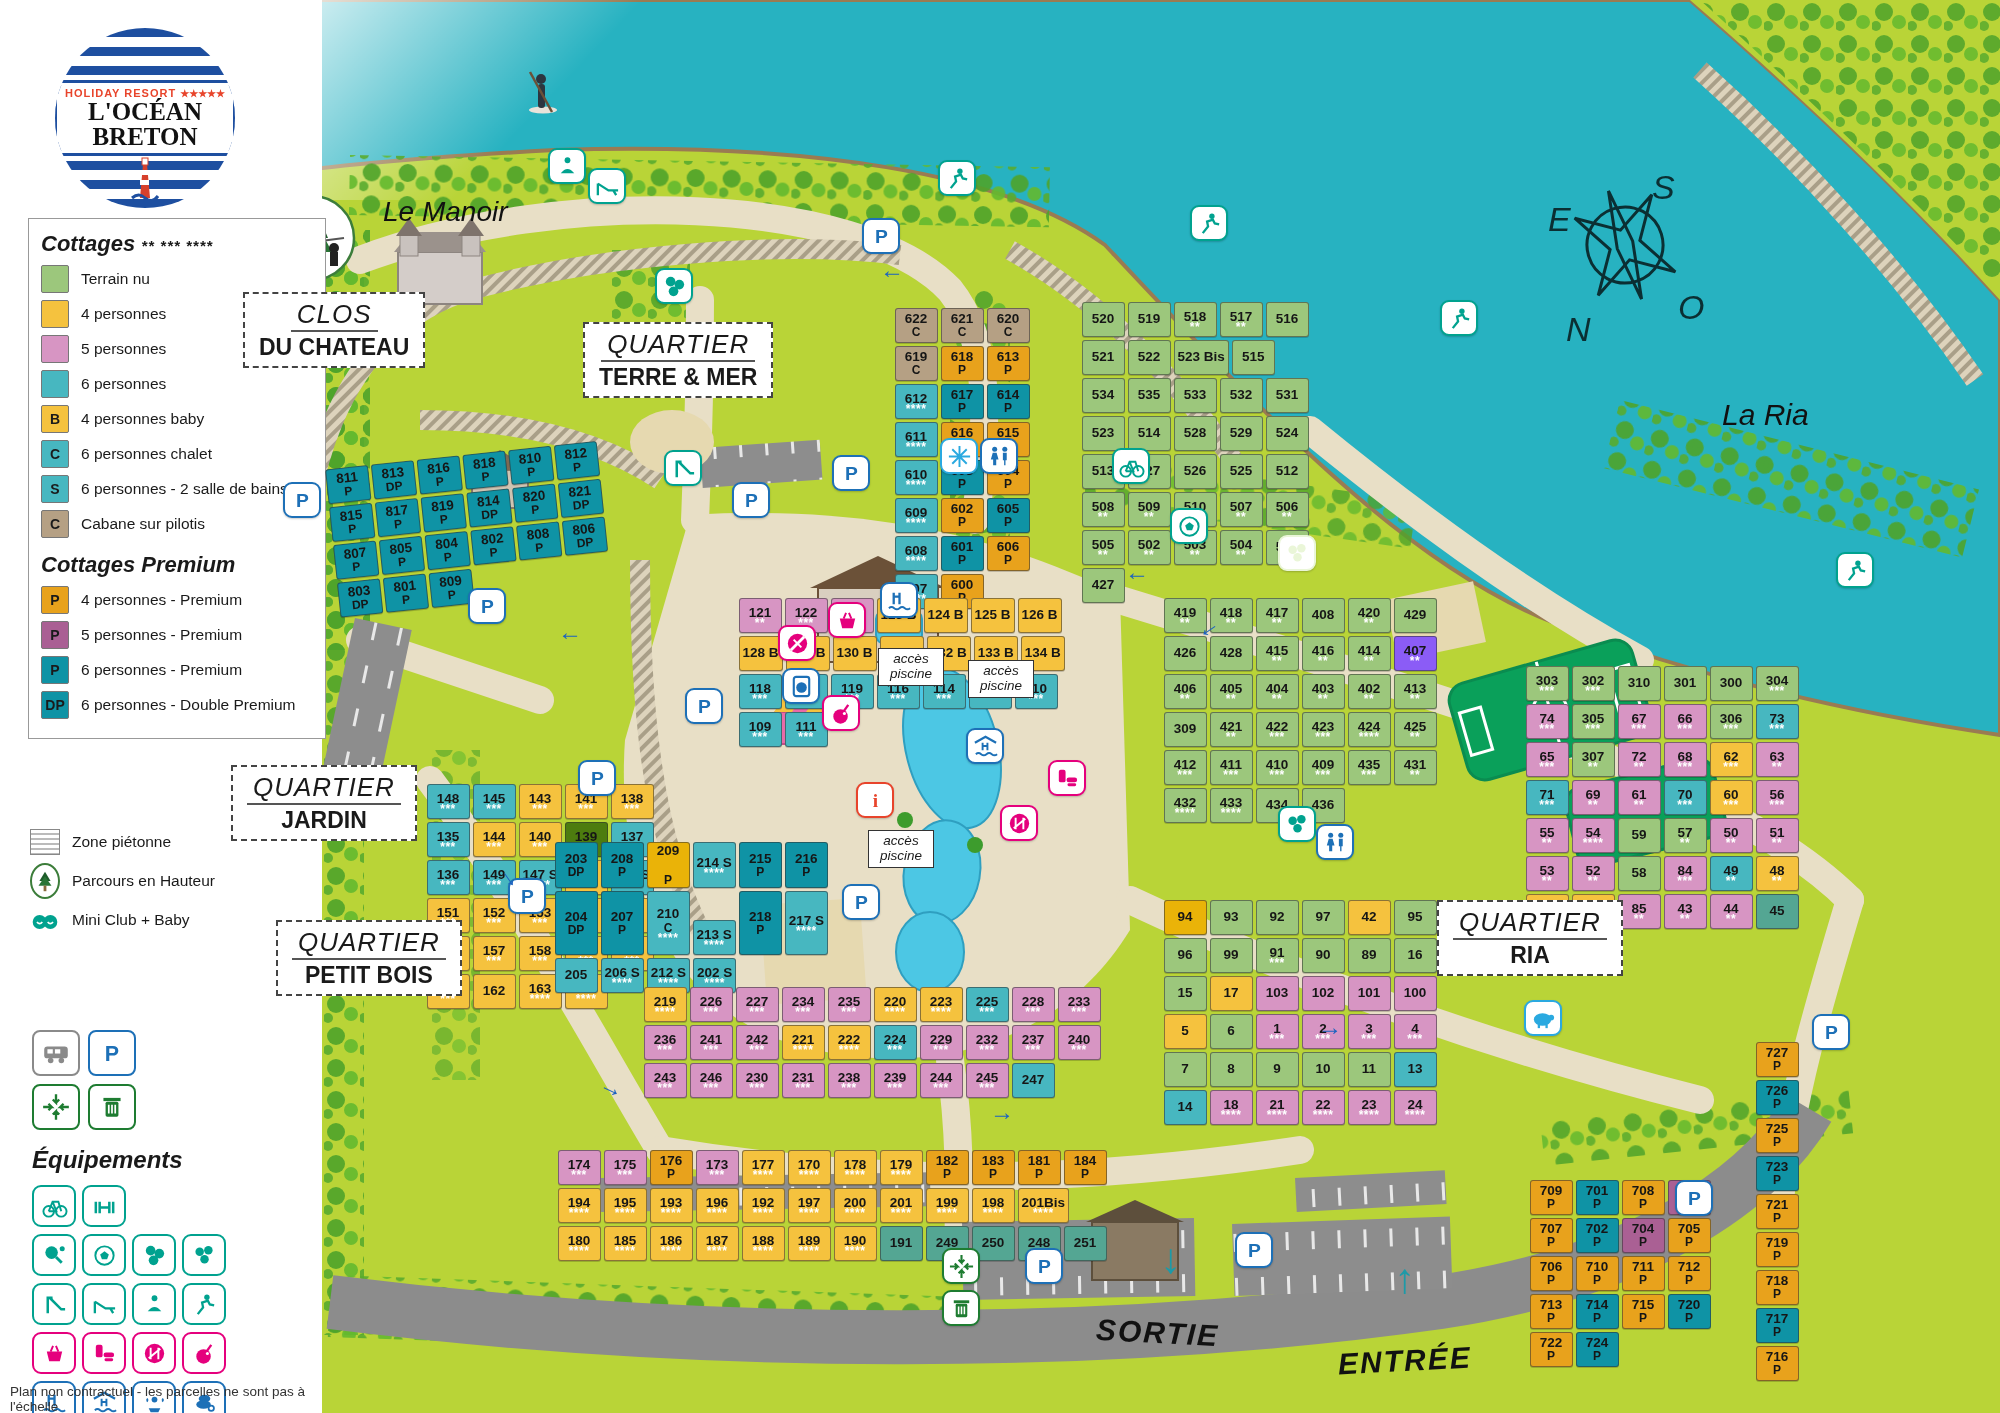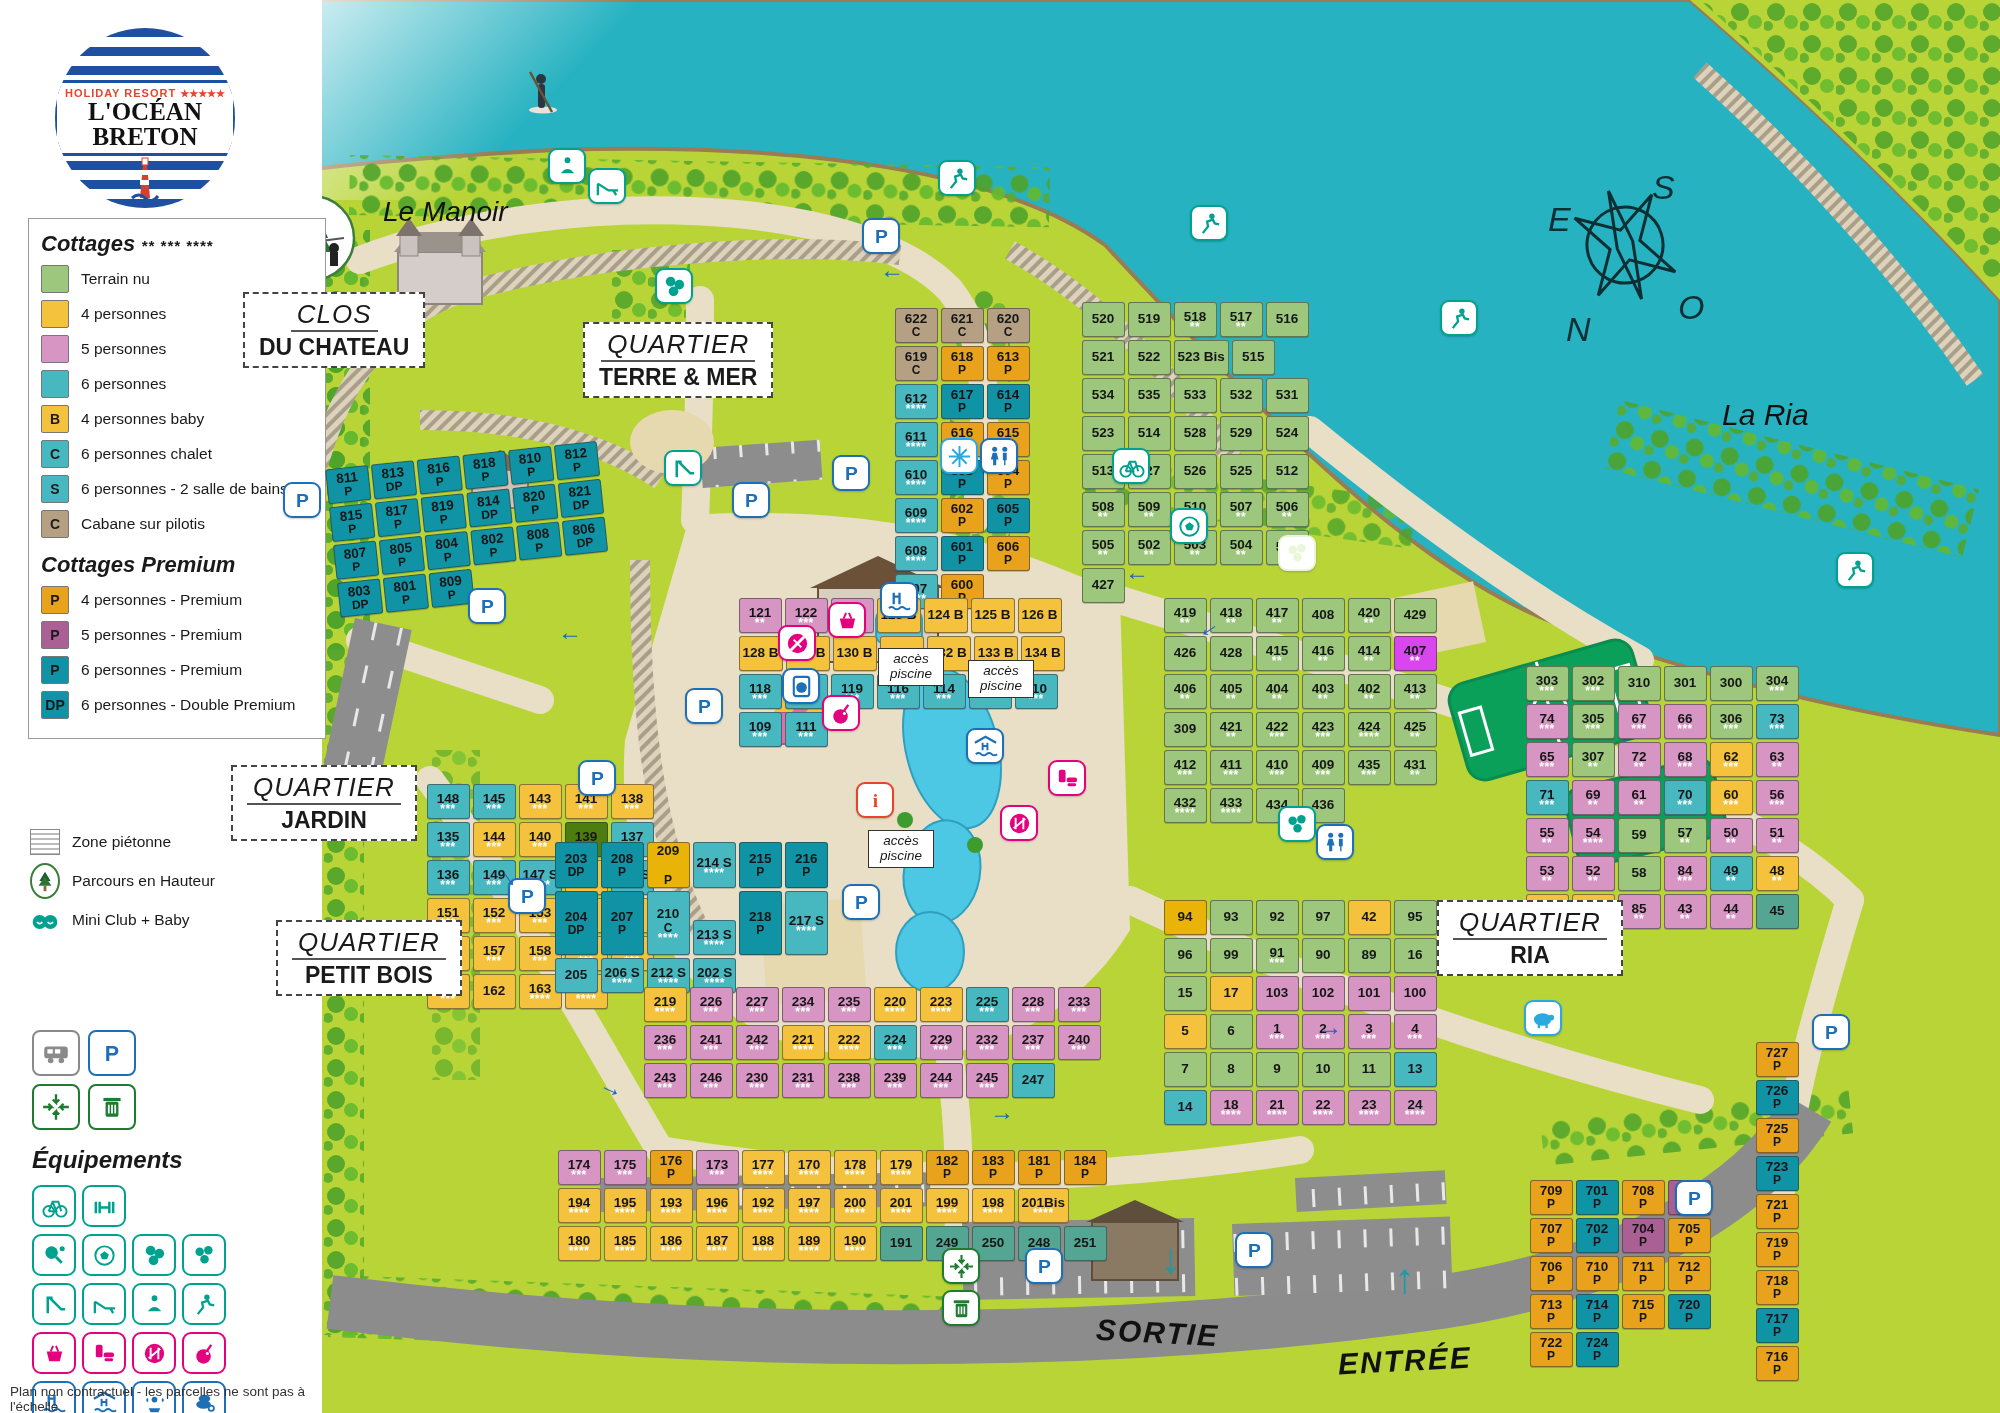--- a/index.html
+++ b/index.html
@@ -1384,21 +1384,21 @@
         <span class="ps">**</span>
       </div>
       <div class="chip" title="Terrain nu" style="background: rgb(156, 199, 124);">
         <span class="pn">416</span>
         <span class="ps">**</span>
       </div>
       <div class="chip" title="Terrain nu" style="background: rgb(156, 199, 124);">
         <span class="pn">414</span>
         <span class="ps">**</span>
       </div>
-      <div class="chip" title="Terrain nu" style="background: #d946ef;">
+      <div class="chip" title="Terrain nu" style="background: #8b5cf6;">
         <span class="pn">407</span>
         <span class="ps">**</span>
       </div>
       <div class="chip" title="Terrain nu" style="background: rgb(156, 199, 124);">
         <span class="pn">406</span>
         <span class="ps">**</span>
       </div>
       <div class="chip" title="Terrain nu" style="background: rgb(156, 199, 124);">
         <span class="pn">405</span>
         <span class="ps">**</span>

